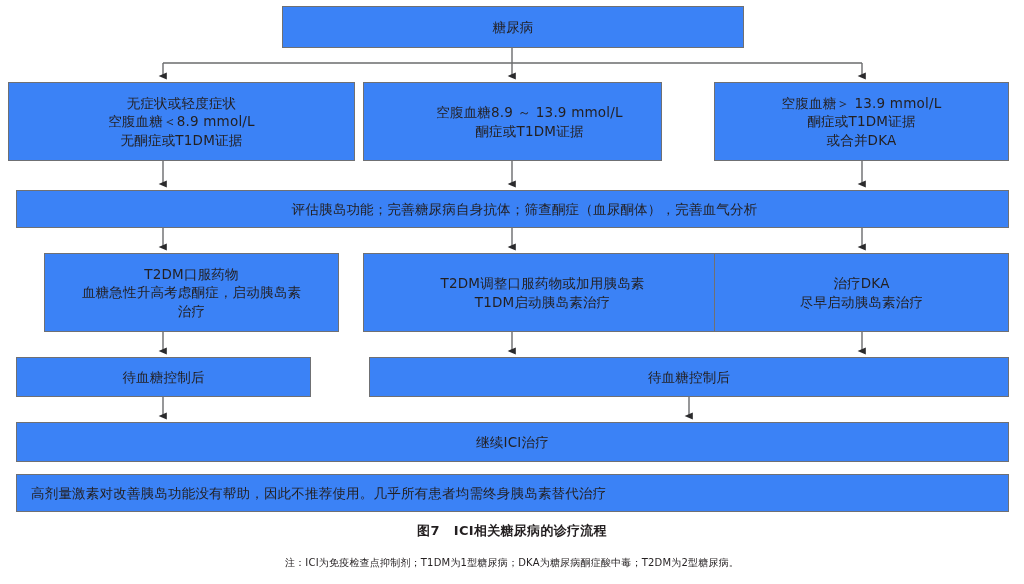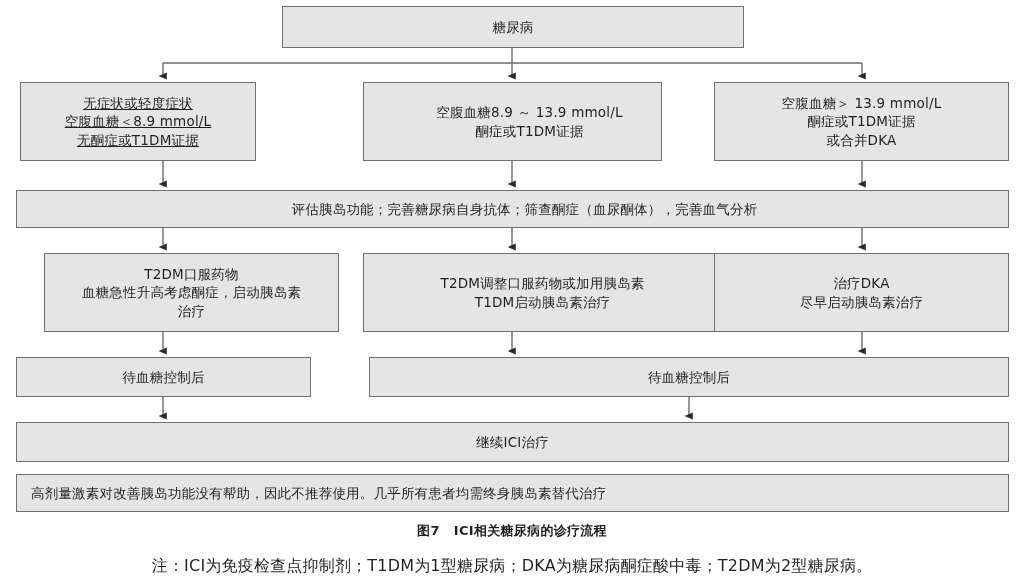--- a/index.html
+++ b/index.html
@@ -28,42 +28,42 @@
     top: 0;
     width: 1024px;
     height: 584px;
     pointer-events: none;
   }
 
   .node {
     position: absolute;
     box-sizing: border-box;
     border: 1.4px solid #6f7073;
-    background: #e5e5e5;
+    background: #3b82f6;
     display: flex;
     align-items: center;
     justify-content: center;
     text-align: center;
     line-height: 1.38;
     font-size: 13.5px;
     color: #231f20;
     letter-spacing: 0.2px;
   }
   .node .txt {
     display: block;
     width: 100%;
     white-space: pre-line;
     padding: 0 6px;
   }
 
   
   #n-dm { left: 282px; top: 6px; width: 462px; height: 42px; }
 
   
-  #n-mild  { left: 20px;  top: 82px;  width: 236px; height: 79px; text-decoration: underline; }
+  #n-mild  { left: 8px;  top: 82px;  width: 347px; height: 79px; }
   #n-mod   { left: 363px; top: 82px;  width: 299px; height: 79px; padding-left: 34px; }
   #n-sev   { left: 714px; top: 82px;  width: 295px; height: 79px; }
 
   
   #n-assess { left: 16px; top: 190px; width: 993px; height: 38px; padding-left: 24px; }
 
   
   #n-tx1 { left: 8px;  top: 253px; width: 295px; height: 79px; margin-left: 36px; }
   #n-tx2 { left: 363px; top: 253px; width: 359px; height: 79px; }
   #n-tx3 { left: 714px; top: 253px; width: 295px; height: 79px; }
@@ -94,21 +94,21 @@
     font-size: 13px;
     color: #231f20;
     letter-spacing: 0.3px;
   }
   .footnote {
     position: absolute;
     left: 0;
     top: 556px;
     width: 1024px;
     text-align: center;
-    font-size: 16px;
+    font-size: 10px;
     color: #231f20;
     letter-spacing: 0.2px;
   }
   .cap-sep { display: inline-block; width: 14px; }
 </style>
 </head>
 <body>
 
 <div class="canvas">
 

